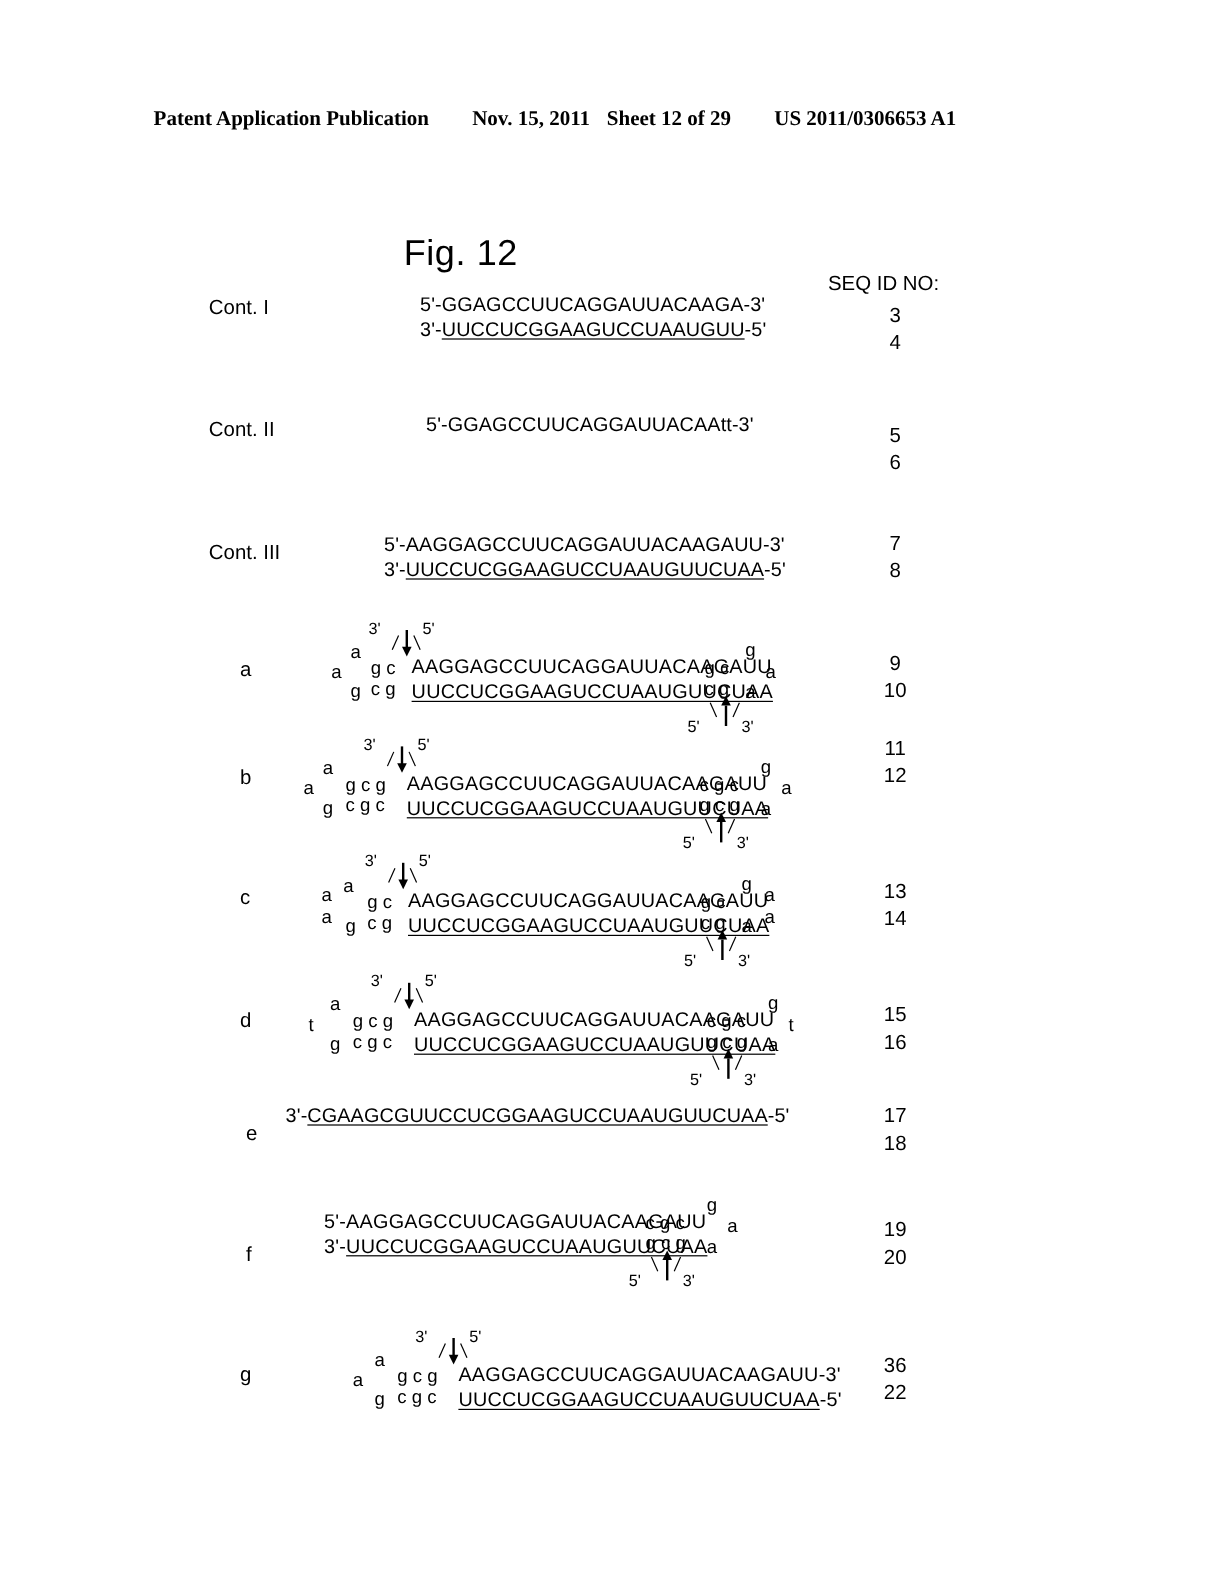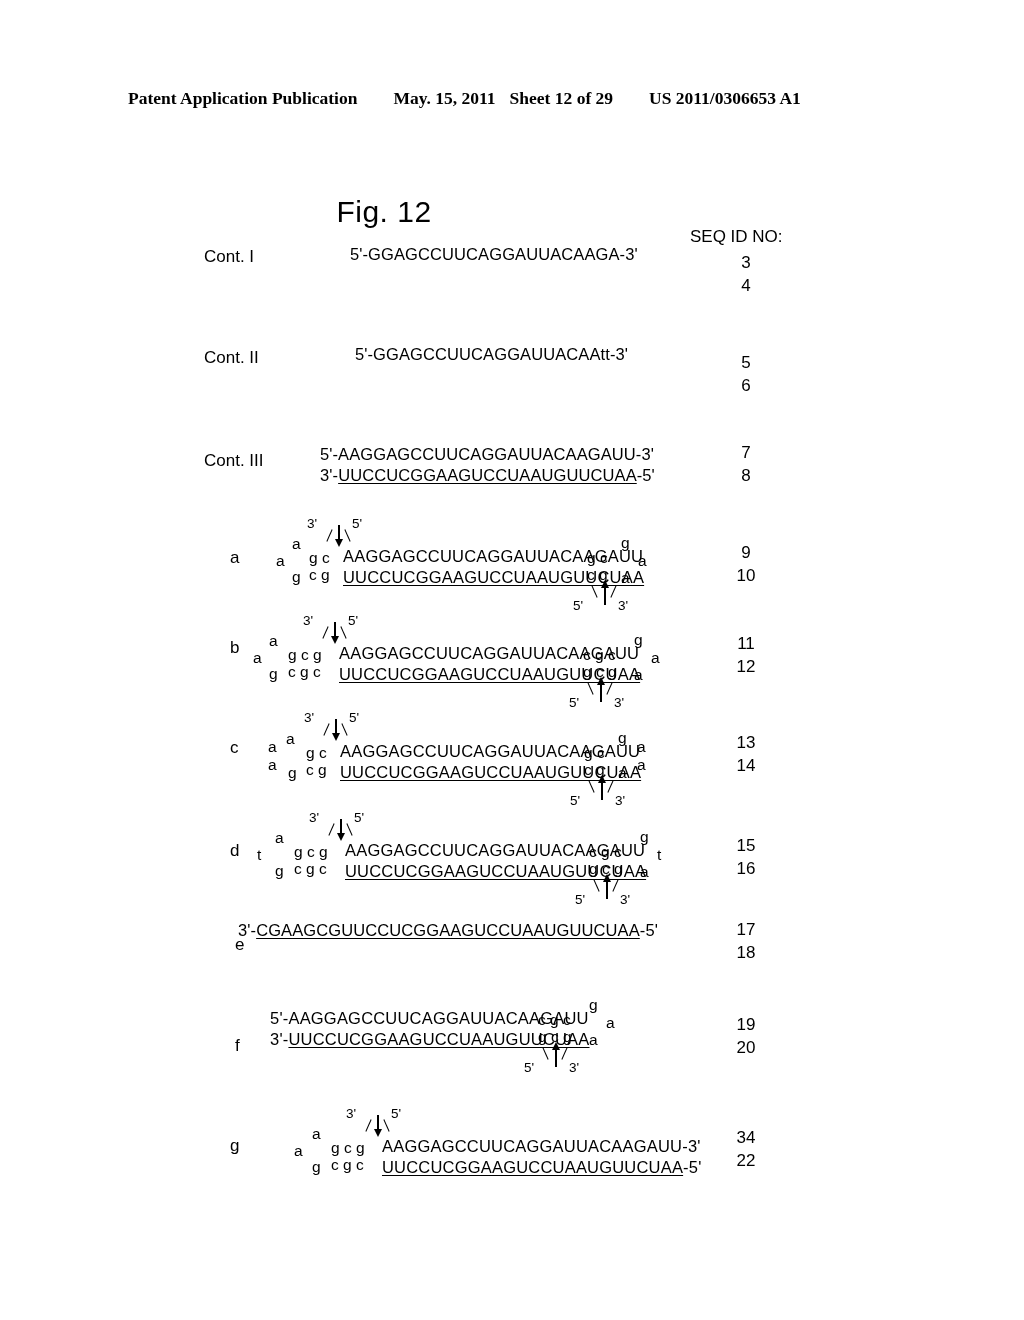--- a/index.html
+++ b/index.html
@@ -50,21 +50,20 @@
   .seq-head {
     position: absolute;
     top: 227px;
     left: 690;
     font-size: 17px;
   }
   .rowlabel {
     position: absolute;
     font-size: 17px;
     white-space: nowrap;
-    margin-left: 30px;
   }
   .seqids {
     position: absolute;
     left: 726px;
     font-size: 17px;
     line-height: 23px;
     text-align: center;
     width: 40px;
   }
   .seqids div { }
@@ -154,34 +153,35 @@
     background: #000;
   }
   .tick.l { transform: rotate(24deg); }
   .tick.r { transform: rotate(-24deg); }
 </style>
 </head>
 <body>
 
 <div class="pub-header">
   <span class="h-pub">Patent Application Publication</span>
-  <span class="h-date">May. 15, 2011</span>
+  <span class="h-date">Nov. 15, 2011</span>
   <span class="h-sheet">Sheet 12 of 29</span>
   <span class="h-num">US 2011/0306653 A1</span>
 </div>
 
 <div class="fig-title">
   <span>Fig. 12</span>
 </div>
 
 <div class="seq-head" style="left:690px;">SEQ ID NO:</div>
 
 <div class="rowlabel" style="top:247px; left:174px;">Cont. I</div>
 <div class="duplex" style="top:244px; left:350px;">
   <span class="top">5'-GGAGCCUUCAGGAUUACAAGA-3'</span>
+  <span class="bot"><span>3'-</span><span class="uline">UUCCUCGGAAGUCCUAAUGUU</span><span>-5'</span></span>
 </div>
 <div class="seqids" style="top:251px;">
   <div>3</div>
   <div>4</div>
 </div>
 
 <div class="rowlabel" style="top:348px; left:174px;">Cont. II</div>
 <div class="duplex" style="top:344px; left:355px;">
   <span class="top">5'-GGAGCCUUCAGGAUUACAAtt-3'</span>
 </div>
@@ -262,21 +262,21 @@
     <span class="lbl" style="left:45px;">5'</span>
   </span>
   <span class="endmark" style="top:66px; left:316px;">
     <span class="lbl" style="left:0px; top:16px;">5'</span>
     <span class="tick r" style="left:21px; top:3px;"></span>
     <span class="arrow-v arrow-up" style="left:31px; top:2px;"></span>
     <span class="tick l" style="left:40px; top:3px;"></span>
     <span class="lbl" style="left:45px; top:16px;">3'</span>
   </span>
 </div>
-<div class="seqids" style="top:632px;">
+<div class="seqids" style="top:612px;">
   <div>11</div>
   <div>12</div>
 </div>
 
 <div class="rowlabel" style="top:738px; left:200px;">c</div>
 <div class="hp" style="top:710px; left:268px;">
   <span class="loopchar" style="top:28px; left:0px;">a</span>
   <span class="loopchar" style="top:20px; left:18px;">a</span>
   <span class="loopchar" style="top:46px; left:0px;">a</span>
   <span class="loopchar" style="top:54px; left:20px;">g</span>
@@ -398,15 +398,15 @@
 
   <span class="endmark" style="top:0px; left:52px;">
     <span class="lbl" style="left:0px;">3'</span>
     <span class="tick l" style="left:22px; top:13px;"></span>
     <span class="arrow-v arrow-down" style="left:31px; top:9px;"></span>
     <span class="tick r" style="left:40px; top:13px;"></span>
     <span class="lbl" style="left:45px;">5'</span>
   </span>
 </div>
 <div class="seqids" style="top:1126px;">
-  <div>34</div>
+  <div>36</div>
   <div>22</div>
 </div>
 
 </body></html>

